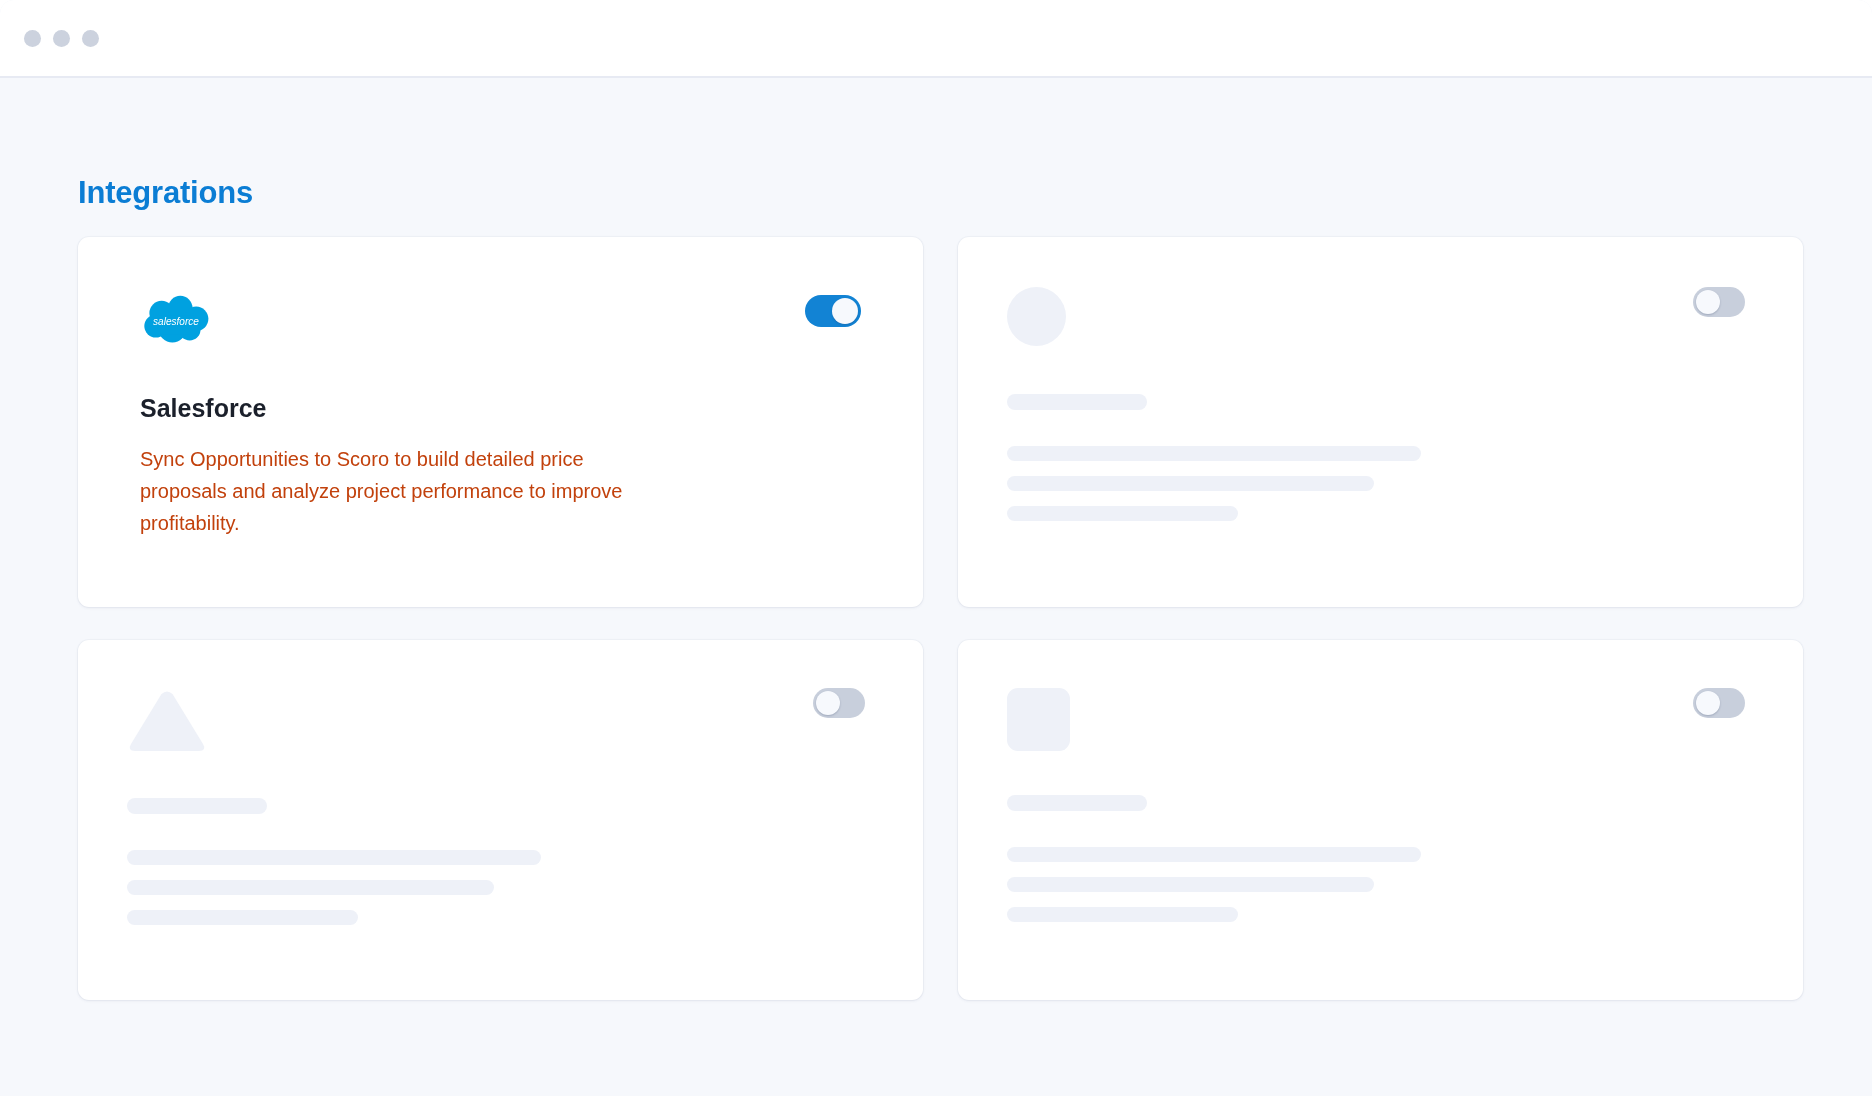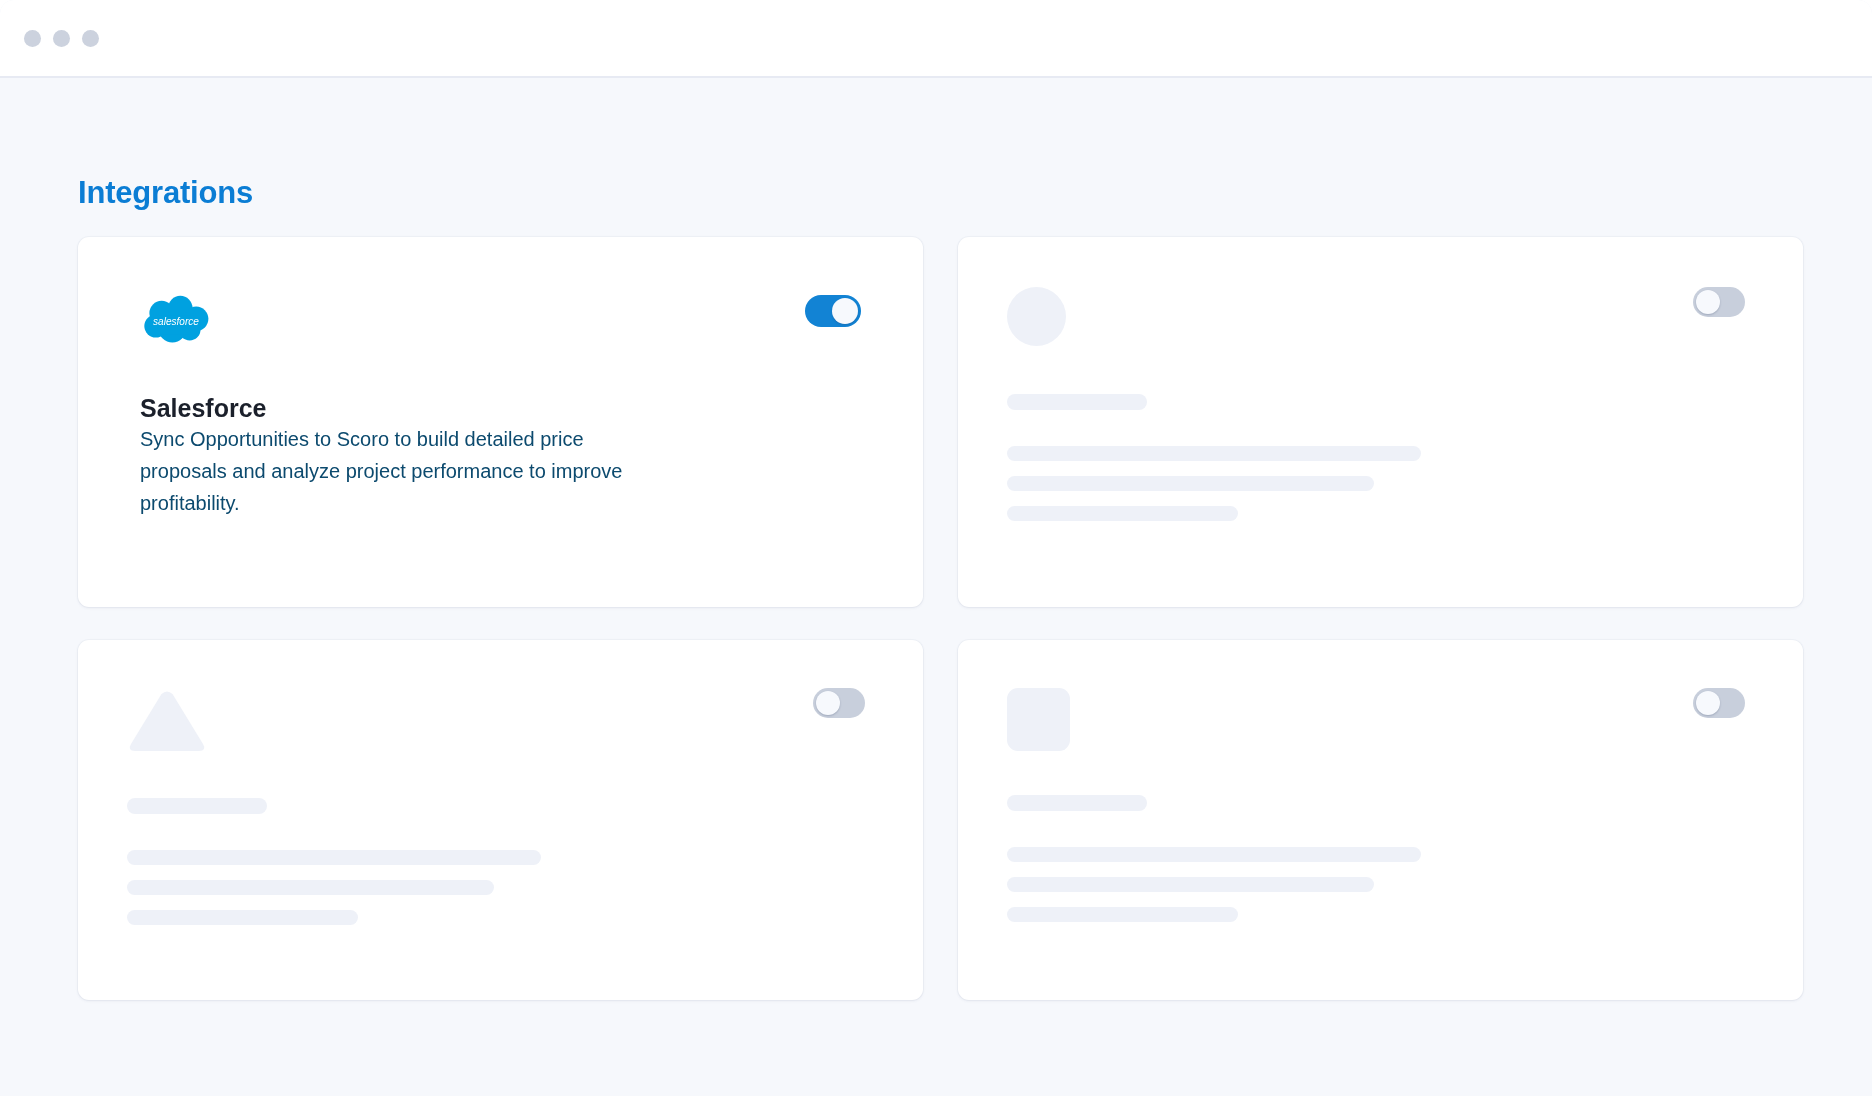--- a/index.html
+++ b/index.html
@@ -132,23 +132,24 @@
   .toggle.small .knob { width: 24px; height: 24px; top: 3px; }
 
   
   .sf-name {
     margin-top: 47px;
     font-size: 25px;
     font-weight: bold;
     color: #1b202b;
   }
   .sf-desc {
+    margin-top: 20px;
     font-size: 20px;
     line-height: 32px;
-    color: #0c4a6e;
+    color: #c2410c;
     max-width: 520px;
   }
 
   
   .skel { background: #eef1f8; }
 
   .skel-circle { width: 59px; height: 59px; border-radius: 50%; }
   .skel-square { width: 63px; height: 63px; border-radius: 11px; }
 
   .skel-body { margin-top: 48px; }

